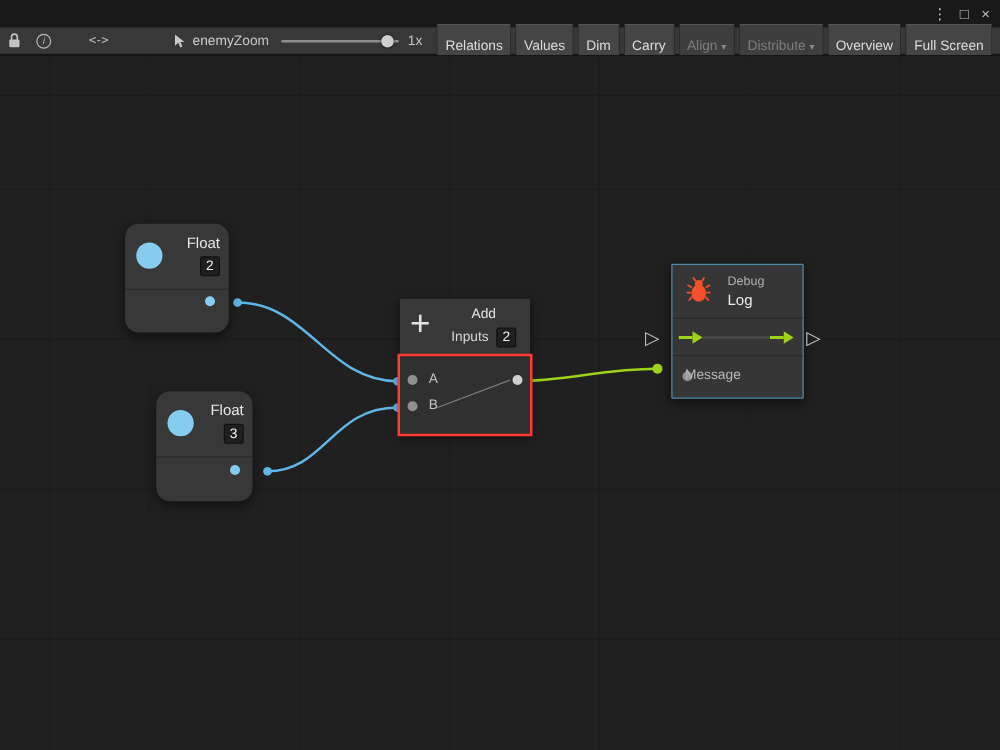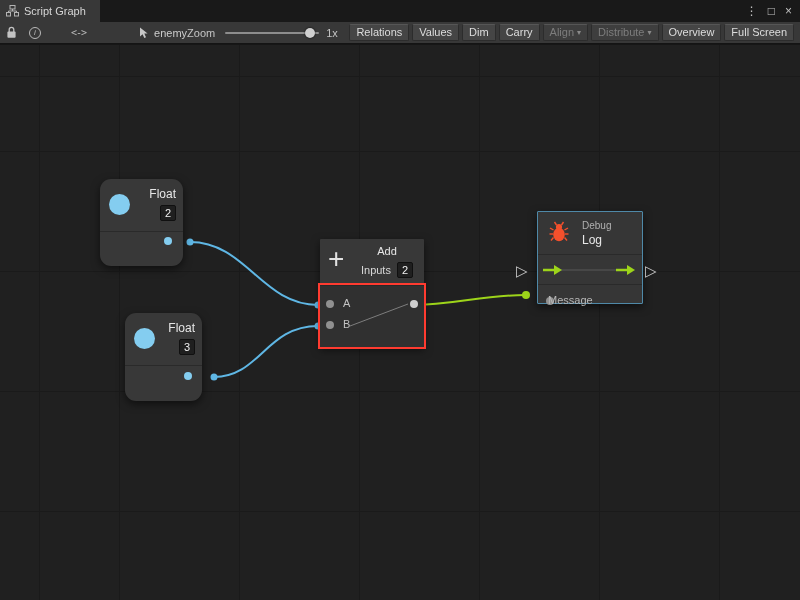--- a/index.html
+++ b/index.html
@@ -23,21 +23,21 @@
   .tb-icon{display:inline-flex; align-items:center; justify-content:center;}
   .info-circle{width:12px; height:12px; border:1px solid #b9b9b9; border-radius:50%; color:#b9b9b9; font-size:8px; line-height:10px; text-align:center; font-style:italic; margin-left:12px;}
   .code-icon{margin-left:30px; font-family:"DejaVu Sans Mono",monospace; font-size:10px; color:#b9b9b9; letter-spacing:-1px;}
   .graph-name-group{display:flex; align-items:center; gap:5px; margin-left:52px;}
   .zoom-label{color:#c4c4c4;}
   .zoom-slider{margin-left:10px; width:94px; height:12px; position:relative; cursor:pointer;}
   .zoom-track{position:absolute; left:0; right:0; top:5px; height:2px; background:#8d8d8d; border-radius:1px;}
   .zoom-knob{position:absolute; top:1px; left:80px; width:10px; height:10px; border-radius:50%; background:#cfcfcf; box-shadow:0 0 2px #000;}
   .zoom-value{margin-left:7px; color:#c4c4c4;}
   .tb-buttons{margin-left:auto; display:flex; align-items:center; gap:3px; padding-right:2px;}
-  .tbtn{background:#454545; border:1px solid #2c2c2c; border-top-color:#565656; color:#dddddd; font-size:11px; padding:1px 6px 2px; border-radius:2px; white-space:nowrap; display:flex; align-items:center; gap:3px; cursor:pointer;}
+  .tbtn{background:#454545; border:1px solid #2c2c2c; border-top-color:#565656; color:#dddddd; font-size:11px; padding:11px 6px 2px; border-radius:2px; white-space:nowrap; display:flex; align-items:center; gap:3px; cursor:pointer;}
   .tbtn.disabled{color:#7d7d7d; background:#3e3e3e;}
   .tbtn .caret{font-size:8px; color:#8a8a8a;}
 
   
   .canvas{position:absolute; left:0; top:44px; width:800px; height:556px; background-color:var(--canvas-bg);
     background-image:
       repeating-linear-gradient(90deg, var(--grid-line) 0px, var(--grid-line) 1px, transparent 1px, transparent 120px),
       repeating-linear-gradient(180deg, var(--grid-line) 0px, var(--grid-line) 1px, transparent 1px, transparent 120px);
     background-position:119px 0px, 0px 106px;
     border-top:1px solid #161616; overflow:hidden;}
@@ -65,51 +65,38 @@
   
   .add-node{width:104px;}
   .add-head{position:relative; height:46px;}
   .add-plus{position:absolute; left:8px; top:4px; font-size:28px; font-weight:300; color:#e2e2e2; line-height:32px;}
   .add-title{position:absolute; left:36px; top:6px; width:62px; text-align:center; font-size:11px; color:#e6e6e6;}
   .add-inputs{position:absolute; left:32px; top:23px; width:70px; display:flex; justify-content:center; align-items:center; gap:6px; font-size:11px; color:#d8d8d8;}
   .add-ports{position:relative; height:62px; background:var(--node-bg-dark); border-top:1px solid #282828; outline:2px solid var(--selection-red);}
   .port-label{position:absolute; font-size:11px; color:#c2c2c2;}
 
   
-  .debug-node{width:106px; height:93px; border:1px solid var(--node-border-selected); background:#363636;}
+  .debug-node{width:106px; height:108px; border:1px solid var(--node-border-selected); background:#363636;}
   .debug-head{position:relative; height:42px;}
   .debug-cat{position:absolute; left:44px; top:8px; font-size:10px; color:#b0b0b0;}
   .debug-title{position:absolute; left:44px; top:21px; font-size:12px; color:#e8e8e8;}
   .debug-flow{position:relative; height:30px; border-top:1px solid #2a2a2a;}
   .debug-msg{position:relative; height:34px; border-top:1px solid #2a2a2a;}
   .msg-dot{left:8px; top:12px;}
   .msg-label{position:absolute; left:10px; top:9px; font-size:11px; color:#b8b8b8;}
   .bug-pos{position:absolute; left:10px; top:9px;}
 
   .flow-tri{position:absolute; z-index:2; font-size:15px; color:#c8c8c8; line-height:16px; cursor:pointer;}
 </style>
 </head>
 <body>
 
 <div class="app">
 
   <div class="titlebar">
-    <div class="tab">
-      <span class="tb-icon">
-        <svg width="13" height="12" viewBox="0 0 13 12">
-          <g fill="none" stroke="#b4b4b4" stroke-width="1">
-            <rect x="4" y="0.5" width="5" height="3.5"></rect>
-            <rect x="0.5" y="7.5" width="4" height="3.5"></rect>
-            <rect x="8.5" y="7.5" width="4" height="3.5"></rect>
-            <path d="M6.5 4 V6 M2.5 7.5 V6 H10.5 V7.5"></path>
-          </g>
-        </svg>
-      </span>
-      <span>Script Graph</span>
-    </div>
     <div class="win-controls">
       <span>⋮</span>
       <span>□</span>
       <span>×</span>
     </div>
   </div>
 
   <div class="toolbar">
     <span class="tb-icon" style="margin-left:2px">
       <svg width="11" height="13" viewBox="0 0 11 13">

